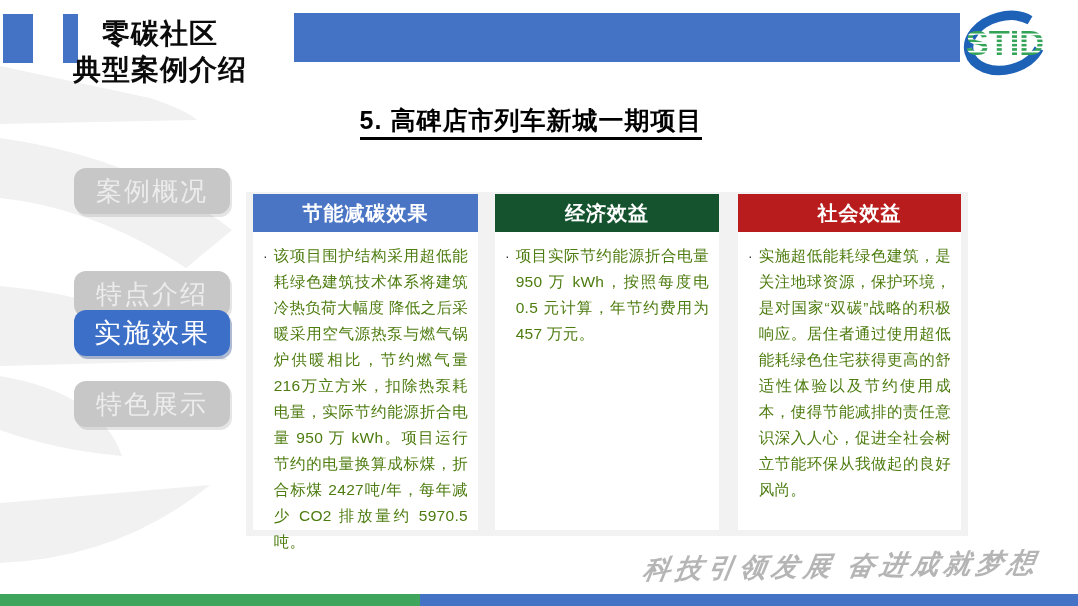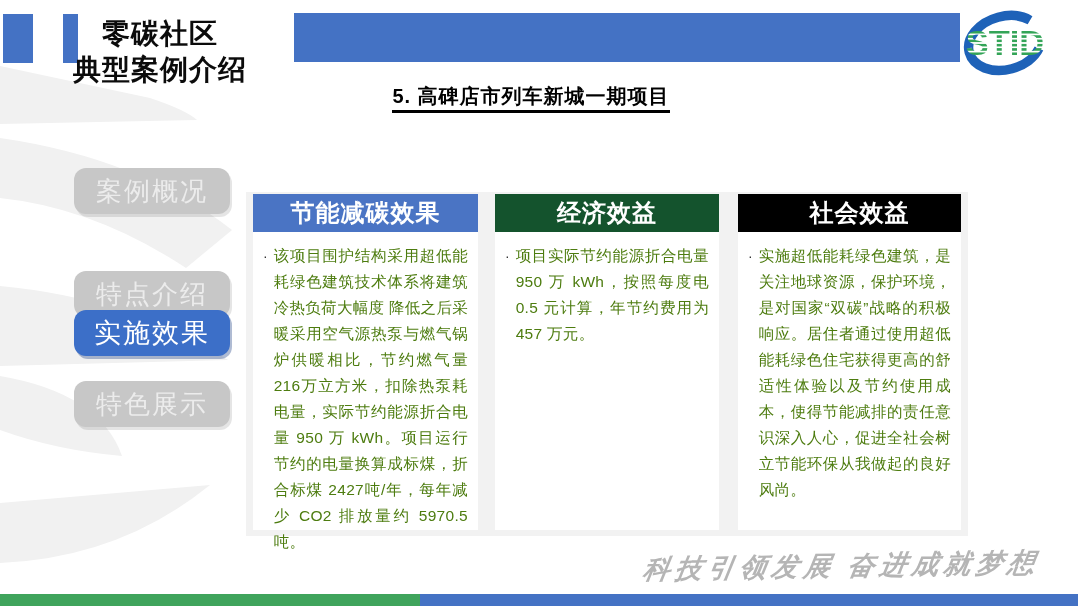--- a/index.html
+++ b/index.html
@@ -15,39 +15,39 @@
   .bar-b{left:63px;top:14px;width:15px;height:49px;}
   .top-bar{left:294px;top:13px;width:666px;height:49px;}
   .bottom-green{left:0;top:594px;width:420px;height:12px;background:#3FA45C;}
   .bottom-blue{left:420px;top:594px;width:658px;height:12px;background:#4472C4;}
 
   .corner-title{position:absolute;left:55px;top:16px;width:210px;text-align:center;
     font-size:28px;line-height:36px;font-weight:800;color:#0b0b0b;letter-spacing:1px;}
 
   .logo{position:absolute;left:962px;top:8px;}
 
-  .heading{position:absolute;left:0;right:16px;top:83px;text-align:center;
-    font-size:20px;font-weight:800;color:#000;}
+  .heading{position:absolute;left:0;right:16px;top:104px;text-align:center;
+    font-size:25px;font-weight:800;color:#000;}
   .heading span{border-bottom:3px solid #000;padding-bottom:3px;letter-spacing:1px;}
 
   
   .side-btn{position:absolute;left:74px;width:156px;height:46px;border-radius:12px;
     background:#C7C7C7;color:#ececec;display:flex;align-items:center;justify-content:center;
     font-family:"Liberation Serif","DejaVu Serif",serif;font-size:26px;letter-spacing:2px;
     box-shadow:2px 3px 0 rgba(0,0,0,0.10);cursor:pointer;}
   .side-btn.active{background:#3C6FC8;color:#ffffff;font-size:27px;
     box-shadow:2px 3px 0 rgba(25,60,130,0.35);}
   .btn1{top:168px;} .btn2{top:239px;margin-top:32px;} .btn3{top:310px;} .btn4{top:381px;}
 
   
   .col-backdrop{position:absolute;left:246px;top:192px;width:722px;height:344px;background:#f2f2f2;}
   .col{position:absolute;top:194px;}
   .col1{left:253px;width:225px;} .col2{left:495px;width:224px;} .col3{left:738px;width:223px;}
   .col-header{height:38px;line-height:38px;text-align:center;color:#fff;font-weight:700;
-    font-size:24px;letter-spacing:1px;}
+    font-size:20px;letter-spacing:1px;}
   .col-body{background:#ffffff;height:298px;padding:11px 10px 0 8px;box-sizing:border-box;
     display:flex;gap:6px;}
   .bullet{flex:0 0 auto;font-size:14px;line-height:26px;color:#333;padding-left:2px;}
   .col-text{font-size:15.5px;line-height:26px;color:#4d7c0f;letter-spacing:0.3px;
     text-align:justify;}
 
   .footer-slogan{position:absolute;right:38px;bottom:22px;
     font-family:"Liberation Serif","DejaVu Serif",serif;font-style:italic;
     font-size:27px;color:#b5b5b5;letter-spacing:5px;transform:skewX(-10deg) rotate(-1deg);
     font-weight:700;}
@@ -108,21 +108,21 @@
 
   <div class="col col2">
     <div class="col-header" style="background: #14532d;">经济效益</div>
     <div class="col-body">
       <span class="bullet">·</span>
       <span class="col-text">项目实际节约能源折合电量 950 万 kWh，按照每度电0.5 元计算，年节约费用为 457 万元。</span>
     </div>
   </div>
 
   <div class="col col3">
-    <div class="col-header" style="background: #000000; padding-left: 20px;">社会效益</div>
+    <div class="col-header" style="background: #b91c1c; padding-left: 20px;">社会效益</div>
     <div class="col-body">
       <span class="bullet">·</span>
       <span class="col-text">实施超低能耗绿色建筑，是关注地球资源，保护环境，是对国家“双碳”战略的积极响应。居住者通过使用超低能耗绿色住宅获得更高的舒适性体验以及节约使用成本，使得节能减排的责任意识深入人心，促进全社会树立节能环保从我做起的良好风尚。</span>
     </div>
   </div>
 
   <div class="footer-slogan">科技引领发展  奋进成就梦想</div>
   <div class="bar bottom-green" style="background: rgb(63, 164, 92);"></div>
   <div class="bar bottom-blue" style="background: rgb(68, 114, 196);"></div>
 

